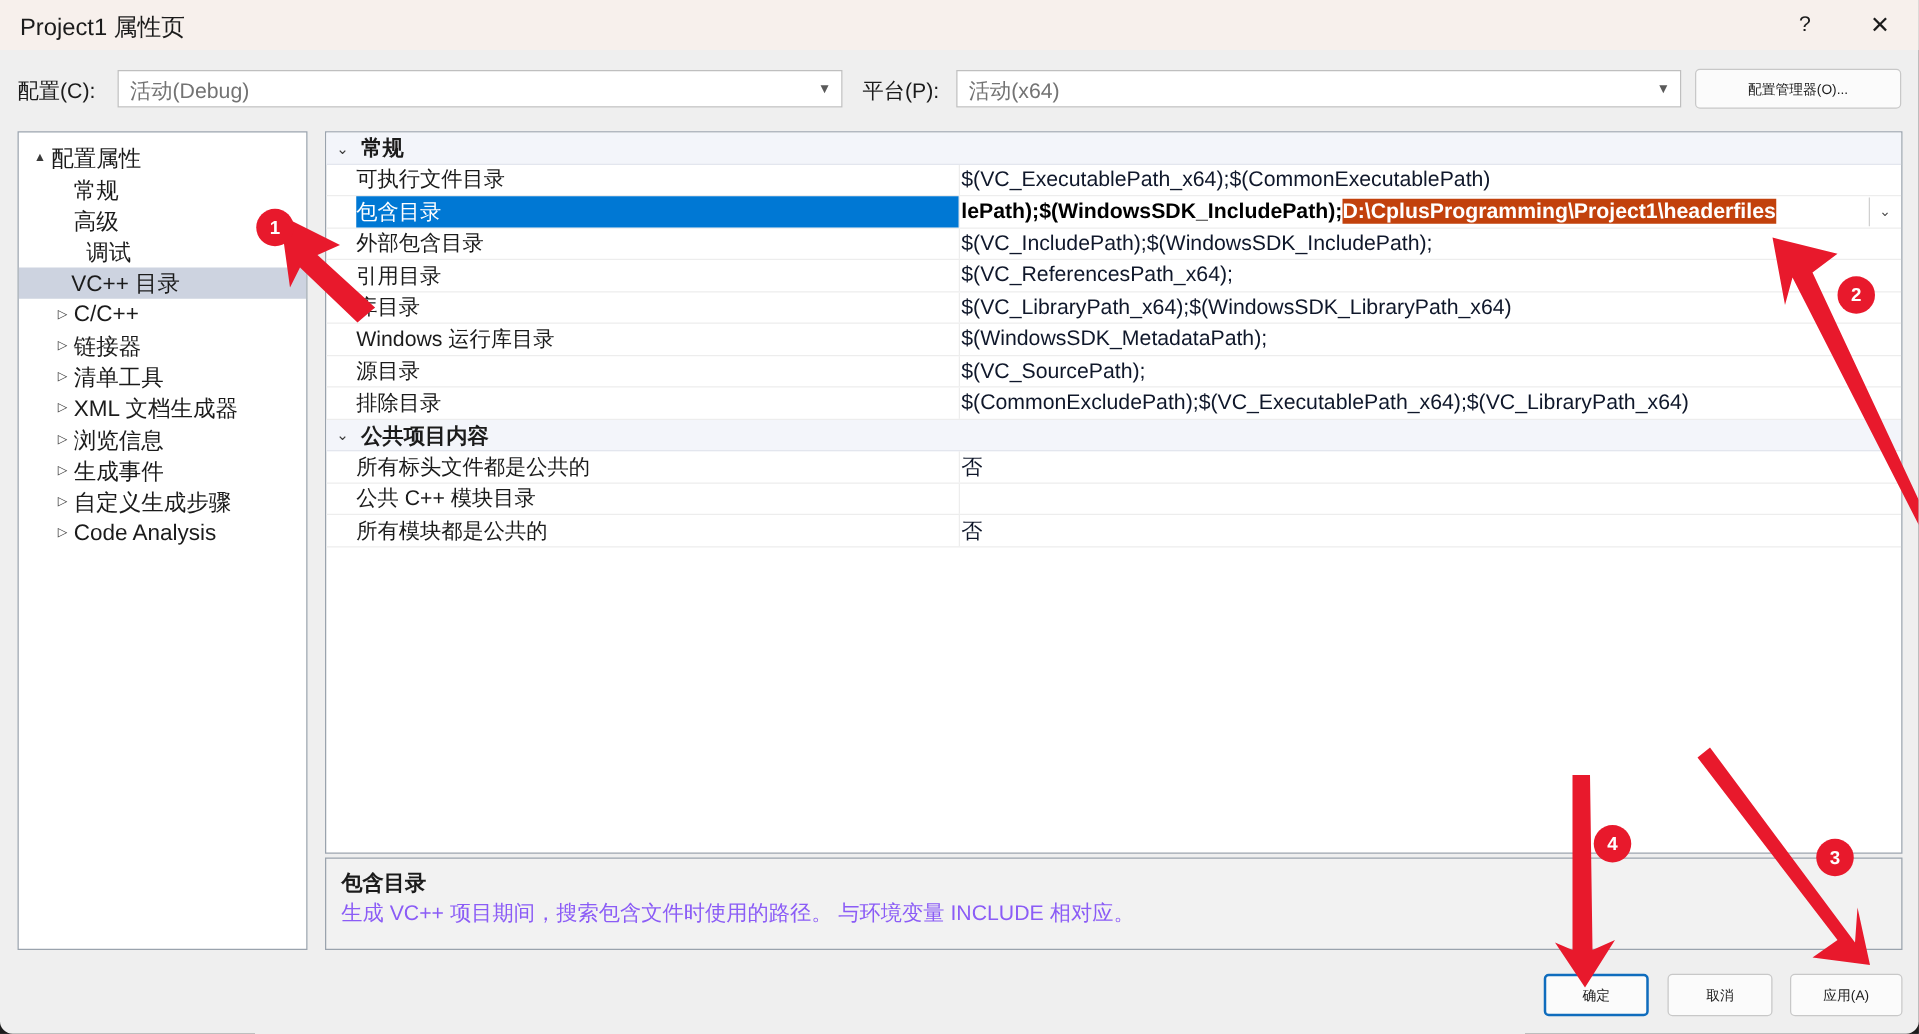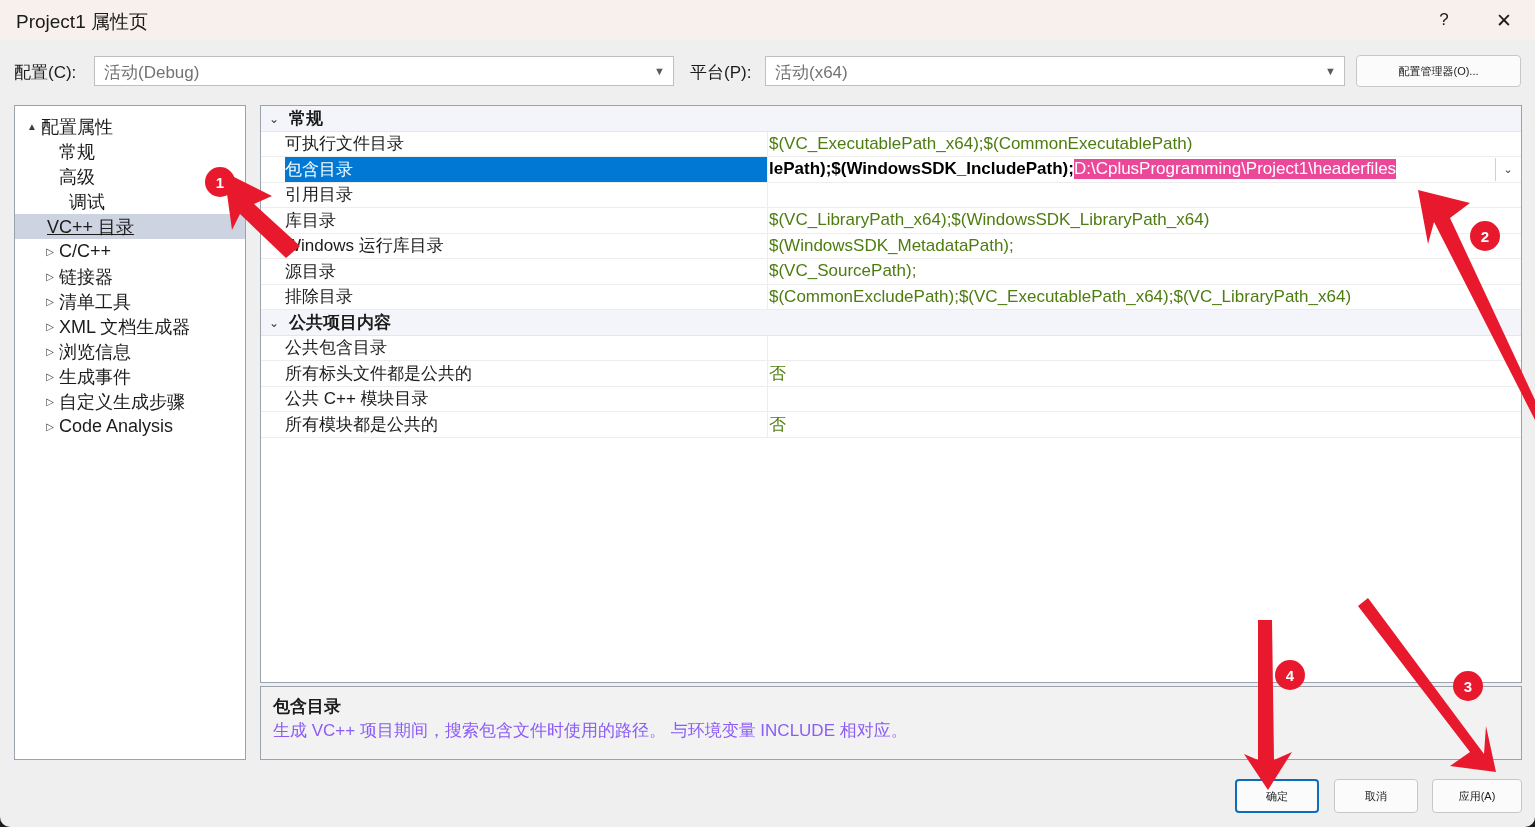--- a/index.html
+++ b/index.html
@@ -204,32 +204,32 @@
     height: 24.5px;
     background: #ededed;
   }
   .cell-value {
     position: absolute;
     left: 508px; top: 0;
     height: 24.5px;
     display: flex;
     align-items: center;
     font-size: 17px;
-    color: #4d7c0f;
+    color: #0f172a;
     white-space: nowrap;
     overflow: hidden;
   }
   .cell-value.sel-edit {
     font-weight: bold;
     color: #000000;
   }
   .val-sel-text {
-    background: #ec4899;
+    background: #c2410c;
     color: #ffffff;
-    font-weight: normal;
+    font-weight: bold;
   }
   .edit-chevron {
     position: absolute;
     right: 1px; top: 1px;
     width: 24px;
     height: 22.5px;
     background: #ffffff;
     border-left: 1px solid #d0d0d0;
     display: flex;
     align-items: center;
@@ -327,21 +327,21 @@
           <span>常规</span>
         </div>
         <div class="tree-item" style="padding-left: 26px;">
           <span class="tree-glyph"></span>
           <span>高级</span>
         </div>
         <div class="tree-item" style="padding-left: 36px;">
           <span class="tree-glyph"></span>
           <span>调试</span>
         </div>
-        <div class="tree-item selected" style="padding-left: 14px; text-decoration: underline;">
+        <div class="tree-item selected" style="padding-left: 24px;">
           <span class="tree-glyph"></span>
           <span>VC++ 目录</span>
         </div>
         <div class="tree-item" style="padding-left: 26px;">
           <span class="tree-glyph">▷</span>
           <span>C/C++</span>
         </div>
         <div class="tree-item" style="padding-left: 26px;">
           <span class="tree-glyph">▷</span>
           <span>链接器</span>
@@ -387,22 +387,28 @@
         <div class="grid-row">
           <div class="cell-name sel">包含目录</div>
           <div class="col-divider"></div>
           <div class="cell-value sel-edit" style="width: 730px;">
             <span>lePath);$(WindowsSDK_IncludePath);</span>
             <span class="val-sel-text">D:\CplusProgramming\Project1\headerfiles</span>
           </div>
           <div class="edit-chevron">⌄</div>
         </div>
         <div class="grid-row">
+          <div class="cell-name">外部包含目录</div>
+          <div class="col-divider"></div>
+          <div class="cell-value">$(VC_IncludePath);$(WindowsSDK_IncludePath);</div>
+        </div>
+        <div class="grid-row">
           <div class="cell-name">引用目录</div>
           <div class="col-divider"></div>
+          <div class="cell-value">$(VC_ReferencesPath_x64);</div>
         </div>
         <div class="grid-row">
           <div class="cell-name">库目录</div>
           <div class="col-divider"></div>
           <div class="cell-value">$(VC_LibraryPath_x64);$(WindowsSDK_LibraryPath_x64)</div>
         </div>
         <div class="grid-row">
           <div class="cell-name">Windows 运行库目录</div>
           <div class="col-divider"></div>
           <div class="cell-value">$(WindowsSDK_MetadataPath);</div>
@@ -413,25 +419,20 @@
           <div class="cell-value">$(VC_SourcePath);</div>
         </div>
         <div class="grid-row">
           <div class="cell-name">排除目录</div>
           <div class="col-divider"></div>
           <div class="cell-value">$(CommonExcludePath);$(VC_ExecutablePath_x64);$(VC_LibraryPath_x64)</div>
         </div>
         <div class="grid-row grid-group">
           <div class="grp-chevron">⌄</div>
           <div class="grp-title">公共项目内容</div>
-        </div>
-        <div class="grid-row">
-          <div class="cell-name">公共包含目录</div>
-          <div class="col-divider"></div>
-          <div class="cell-value"></div>
         </div>
         <div class="grid-row">
           <div class="cell-name">所有标头文件都是公共的</div>
           <div class="col-divider"></div>
           <div class="cell-value">否</div>
         </div>
         <div class="grid-row">
           <div class="cell-name">公共 C++ 模块目录</div>
           <div class="col-divider"></div>
           <div class="cell-value"></div>

